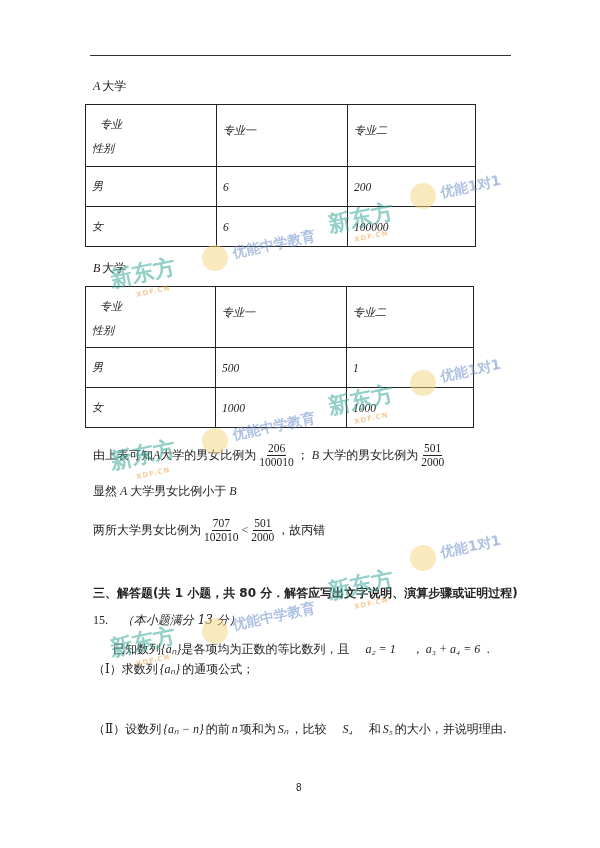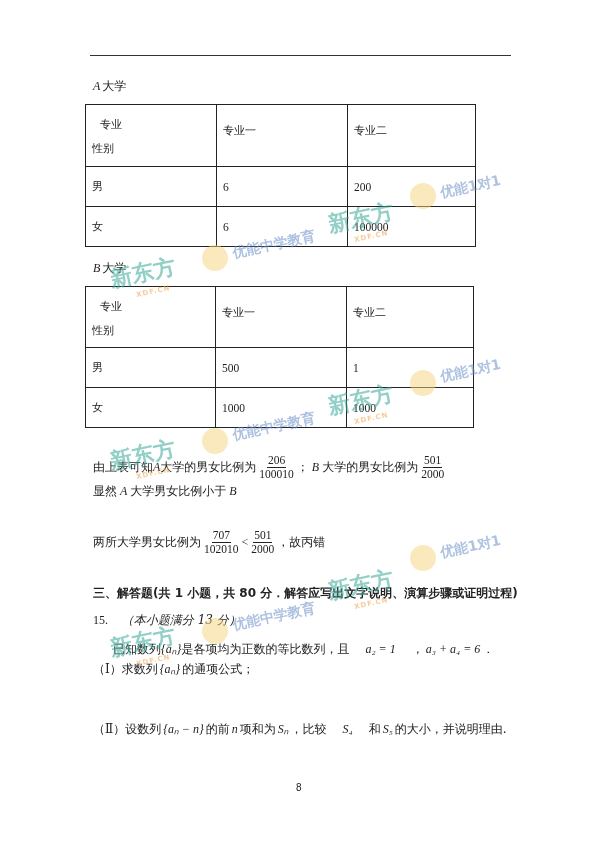--- a/index.html
+++ b/index.html
@@ -3,28 +3,28 @@
 <meta charset="utf-8">
 <style>
   html, body { margin: 0; padding: 0; background: #ffffff; }
   body { width: 600px; height: 848px; position: relative; overflow: hidden;
          font-family: "DejaVu Serif", "Liberation Serif", serif; color: #222; }
   .rule { position: absolute; left: 90px; top: 55px; width: 421px; height: 1px; background: #333; }
   .abs { position: absolute; white-space: nowrap; }
   .label { font-size: 12px; }
   .label i { font-family: "Liberation Serif", serif; font-style: italic; margin-right: 2px; }
   table.dt { position: absolute; border-collapse: collapse; font-size: 11px; }
-  table.dt td { border: 1.5px solid #222; vertical-align: middle; padding: 0 0 0 6px; }
+  table.dt td { border: 1.5px solid #222; vertical-align: middle; padding: 0 0 0 6px; font-style: italic; }
   table.dt td.num { font-family: "Liberation Serif", serif; font-size: 11.5px; }
   .hdr-cell { position: relative; }
   .hdr-cell .top { position: absolute; left: 14px; top: 12px; }
   .hdr-cell .bot { position: absolute; left: 6px; top: 36px; }
   .hdr-col { vertical-align: top !important; padding-top: 18px !important; }
   .line { position: absolute; left: 93px; font-size: 12px; display: flex; align-items: center; }
-  .frac { display: inline-flex; flex-direction: column; align-items: center; margin: 16px 2px;
+  .frac { display: inline-flex; flex-direction: column; align-items: center; margin: 4px 2px;
           font-family: "Liberation Serif", serif; font-size: 11.5px; line-height: 13px; }
   .frac .n { border-bottom: 1px solid #222; padding: 0 1px; }
   .frac .d { padding: 0 1px; }
   .it { font-family: "Liberation Serif", serif; font-style: italic; }
   .section { position: absolute; left: 93px; top: 585px; font-family: "DejaVu Sans", sans-serif;
              font-weight: bold; font-size: 12px; }
   .q { position: absolute; font-size: 12px; }
   .page-num { position: absolute; left: 296px; top: 782px; font-size: 10px; font-family: "Liberation Sans", sans-serif; }
   .wm { position: absolute; pointer-events: none; opacity: 0.55; }
   .wm-xdf { font-family: "DejaVu Sans", sans-serif; font-weight: bold; color: #3aa89a; font-size: 22px;

